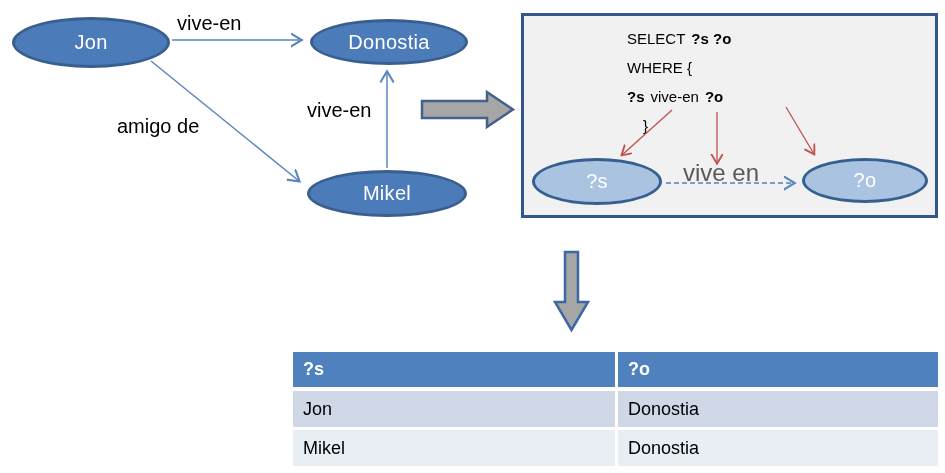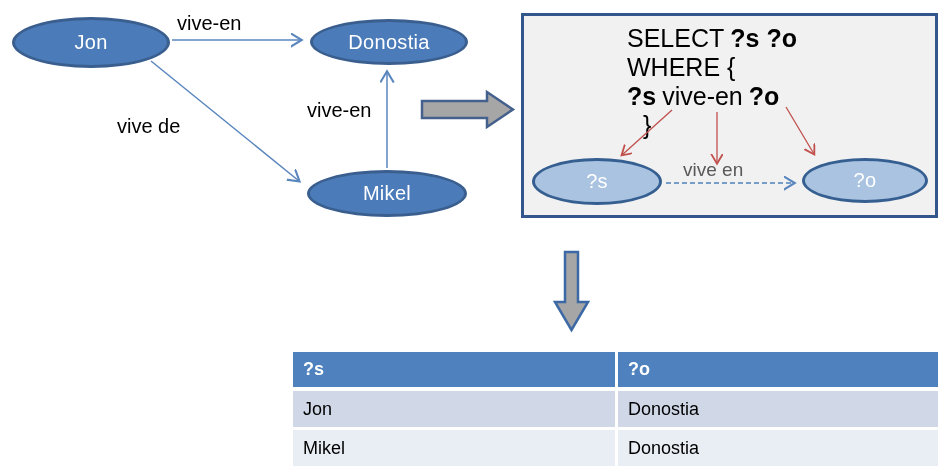--- a/index.html
+++ b/index.html
@@ -42,34 +42,34 @@
   
   .edge-label {
     position: absolute;
     color: #000000;
     font-size: 20px;
     white-space: nowrap;
   }
   #label-vive-en-top  { left: 177px; top: 12px;  }
   #label-amigo-de     { left: 117px; top: 115px; }
   #label-vive-en-mid  { left: 307px; top: 99px;  }
-  #label-vive-en-dash { left: 683px; top: 159px; color: #595959; font-size: 19px; }
+  #label-vive-en-dash { left: 683px; top: 159px; color: #595959; font-size: 24px; }
 
   
   .qbox {
     position: absolute;
     left: 521px; top: 13px;
     width: 417px; height: 205px;
     background: #f1f1f1;
     border: 3px solid #33568c;
   }
   .query-text {
     position: absolute;
     left: 627px; top: 24px;
-    font-size: 25px;
+    font-size: 15px;
     line-height: 29px;
     color: #000000;
   }
   .query-text .b { font-weight: bold; }
   .q-line3 { }
   .q-line4 { margin-left: 16px; }
   .sp-r { margin-right: 6px; }
 
   
   .rtable {
@@ -115,21 +115,21 @@
   <div class="qbox"></div>
 
   <div class="query-text">
     <div class="q-line1"><span class="sp-r">SELECT</span><span class="b">?s ?o</span></div>
     <div class="q-line2">WHERE {</div>
     <div class="q-line3"><span class="b sp-r">?s</span><span class="sp-r">vive-en</span><span class="b">?o</span></div>
     <div class="q-line4">}</div>
   </div>
 
   <div class="edge-label" id="label-vive-en-top">vive-en</div>
-  <div class="edge-label" id="label-amigo-de">vive de</div>
+  <div class="edge-label" id="label-amigo-de">amigo de</div>
   <div class="edge-label" id="label-vive-en-mid">vive-en</div>
 
   <div class="edge-label" id="label-vive-en-dash">vive en</div>
 
   <div class="rtable">
     <div class="trow thead">
       <div class="tcell c1">?s</div>
       <div class="tcell c2">?o</div>
     </div>
     <div class="trow r1">

